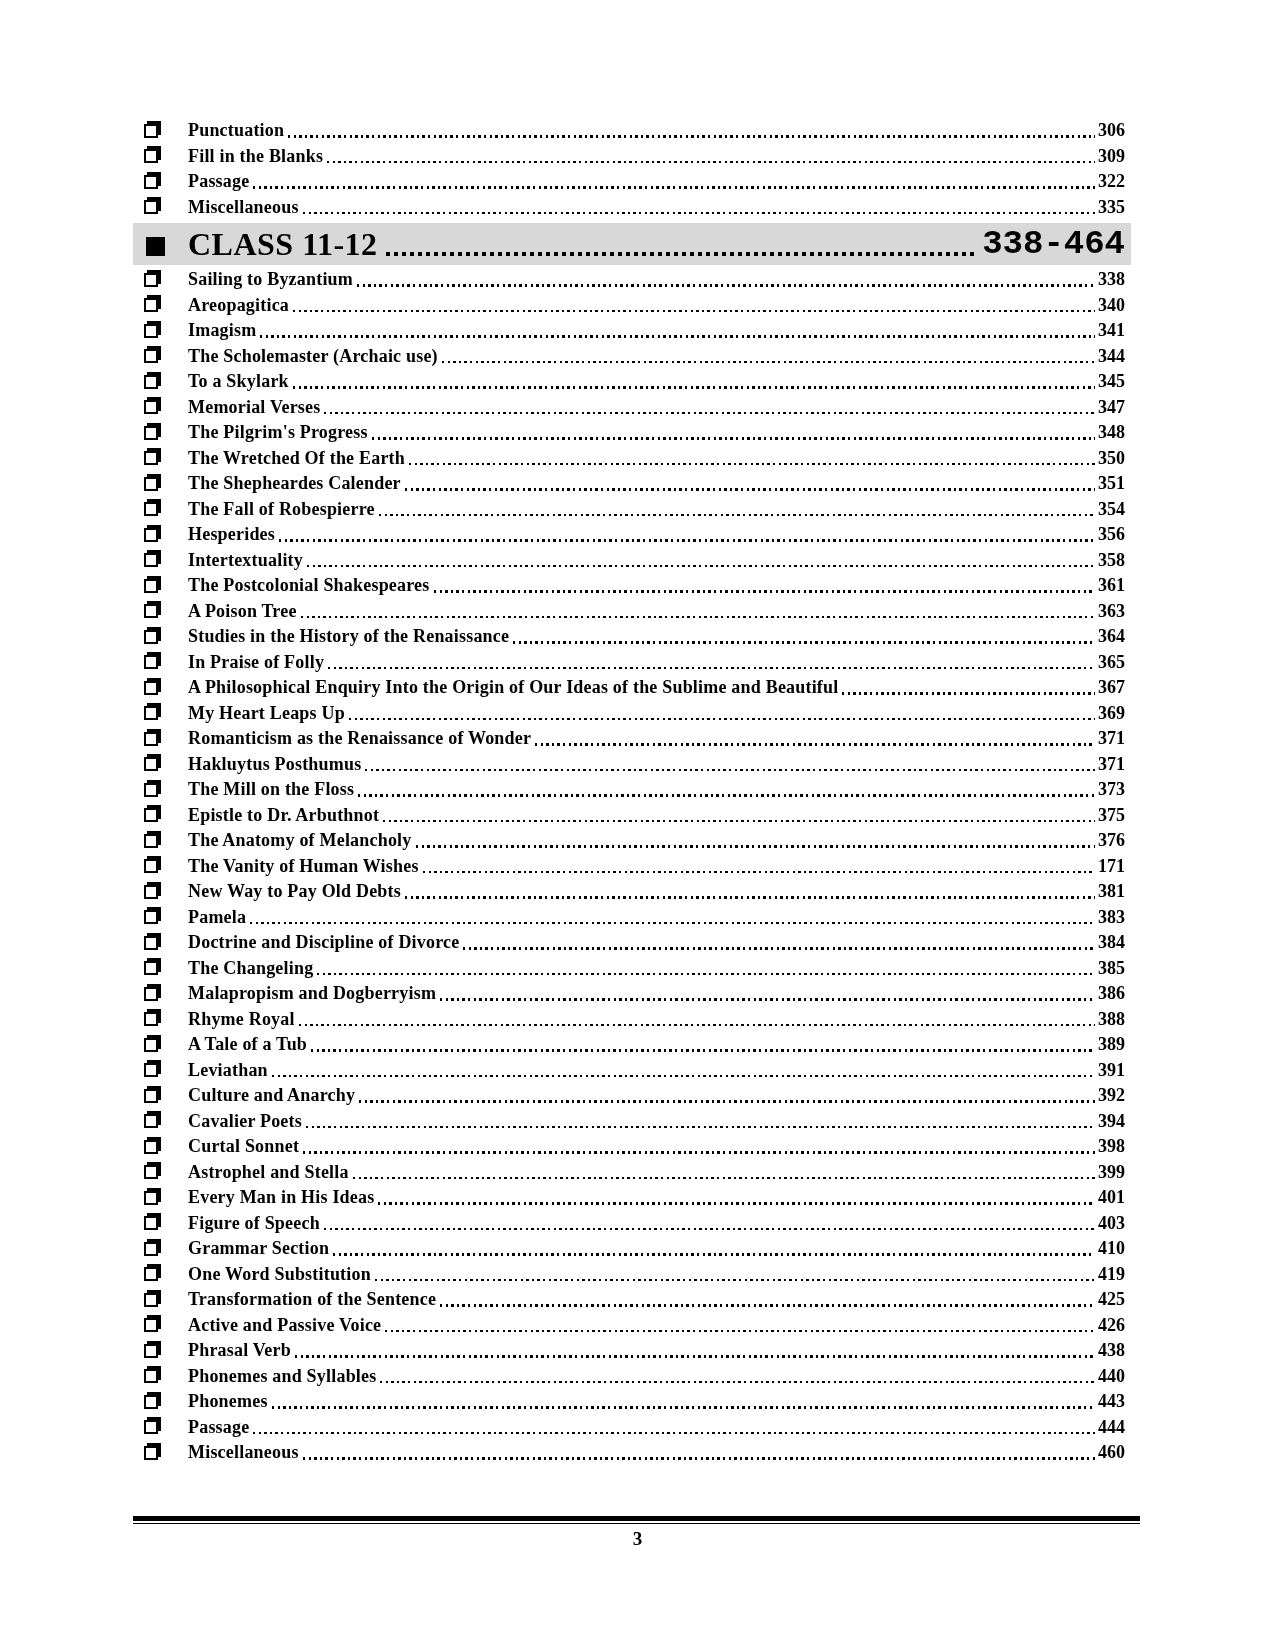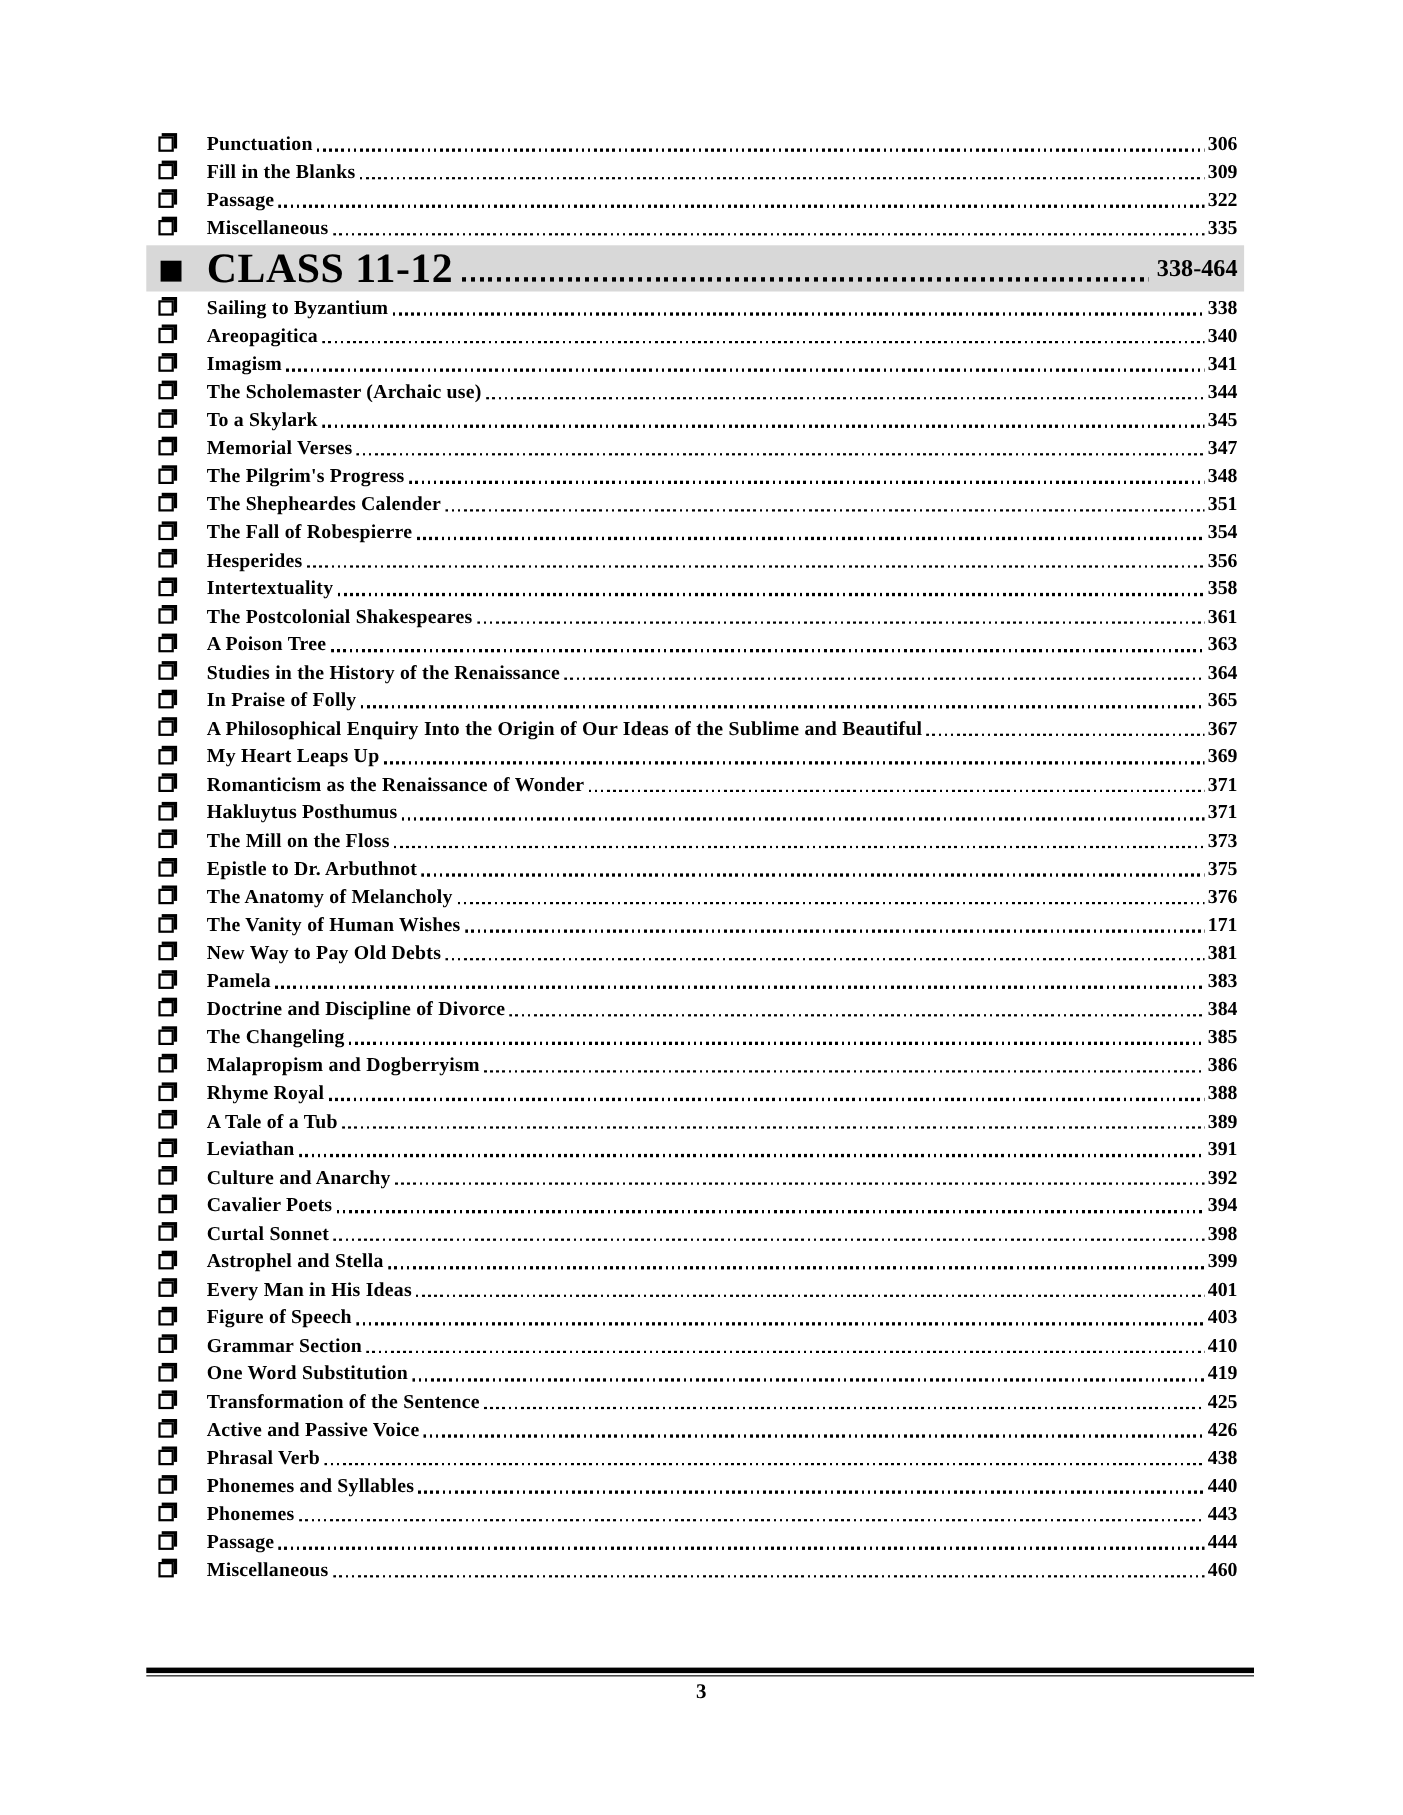--- a/index.html
+++ b/index.html
@@ -74,27 +74,28 @@
     height:42px;
     margin:3px 0 2px 0;
     background:#d8d8d8;
     padding-left:7px;
     margin-left:-7px;
     padding-right:6px;
     margin-right:-6px;
   }
   .row.section .bcell{width:48px;}
   .row.section .title{
-    font-size:38px;
+    font-size:32px;
     line-height:42px;
     letter-spacing:0.5px;
   }
   .row.section .pageno{
-    font-size:22px;
+    font-size:34px;
     line-height:42px;
+    font-family:Liberation Mono, monospace;
   }
   .row.section .leader{margin:0 8px 0 8px;}
   .row.section .leader::after{
     bottom:9px;
     height:3.6px;
     background-image:repeating-linear-gradient(90deg,#000 0 3.6px,transparent 3.6px 8px);
   }
   .footer-rule{
     position:absolute;
     left:133px;
@@ -205,20 +206,28 @@
         <span class="leader"></span>
         <span class="pageno">347</span>
       </div>
       <div class="row">
         <span class="bcell">
           <span class="sq"></span>
         </span>
         <span class="title">The Pilgrim's Progress</span>
         <span class="leader"></span>
         <span class="pageno">348</span>
+      </div>
+      <div class="row">
+        <span class="bcell">
+          <span class="sq"></span>
+        </span>
+        <span class="title">The Wretched Of the Earth</span>
+        <span class="leader"></span>
+        <span class="pageno">350</span>
       </div>
       <div class="row">
         <span class="bcell">
           <span class="sq"></span>
         </span>
         <span class="title">The Shepheardes Calender</span>
         <span class="leader"></span>
         <span class="pageno">351</span>
       </div>
       <div class="row">

